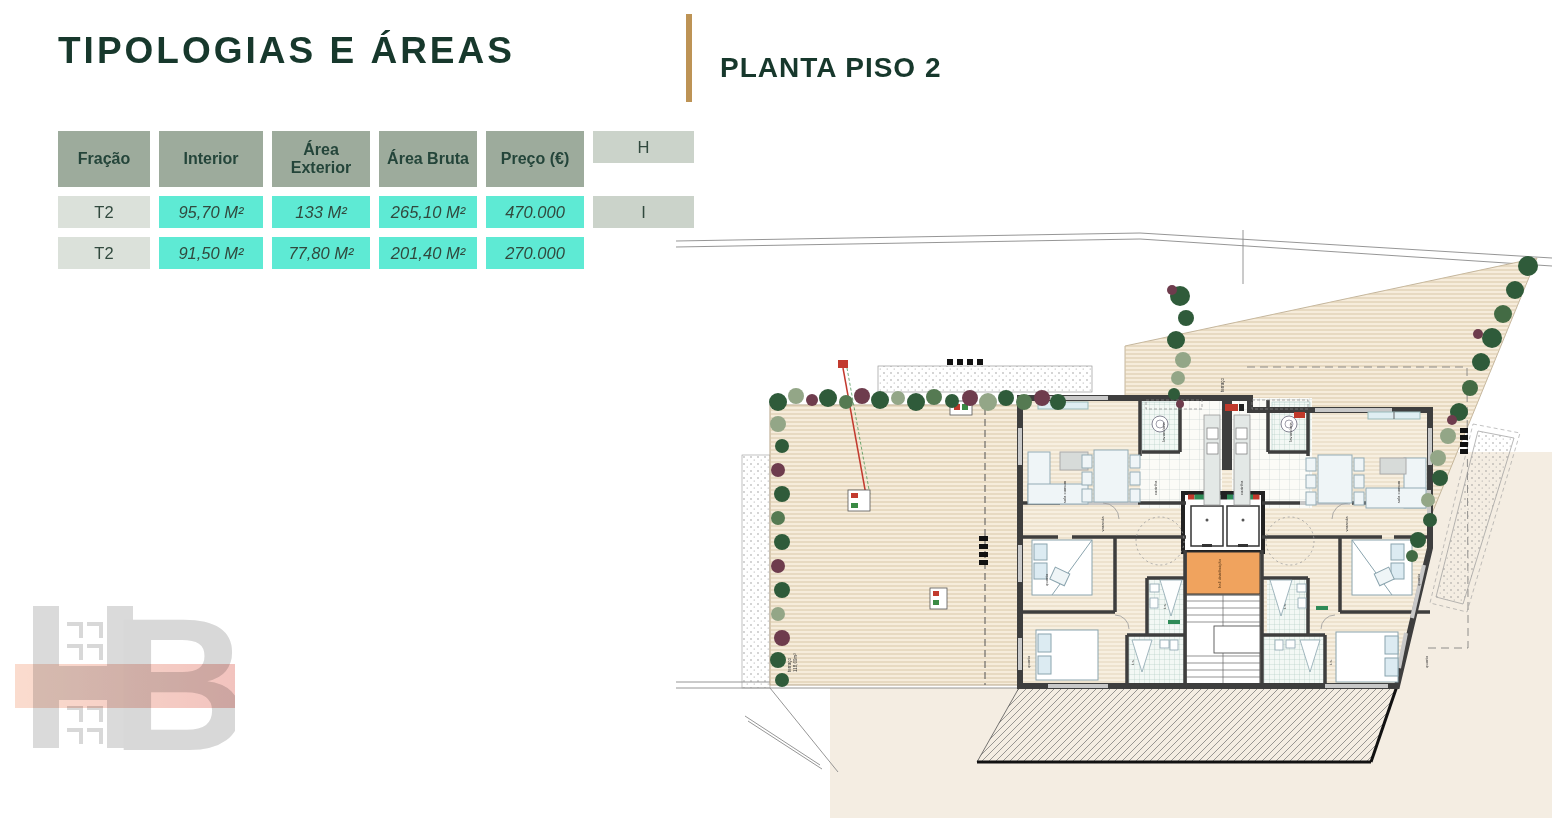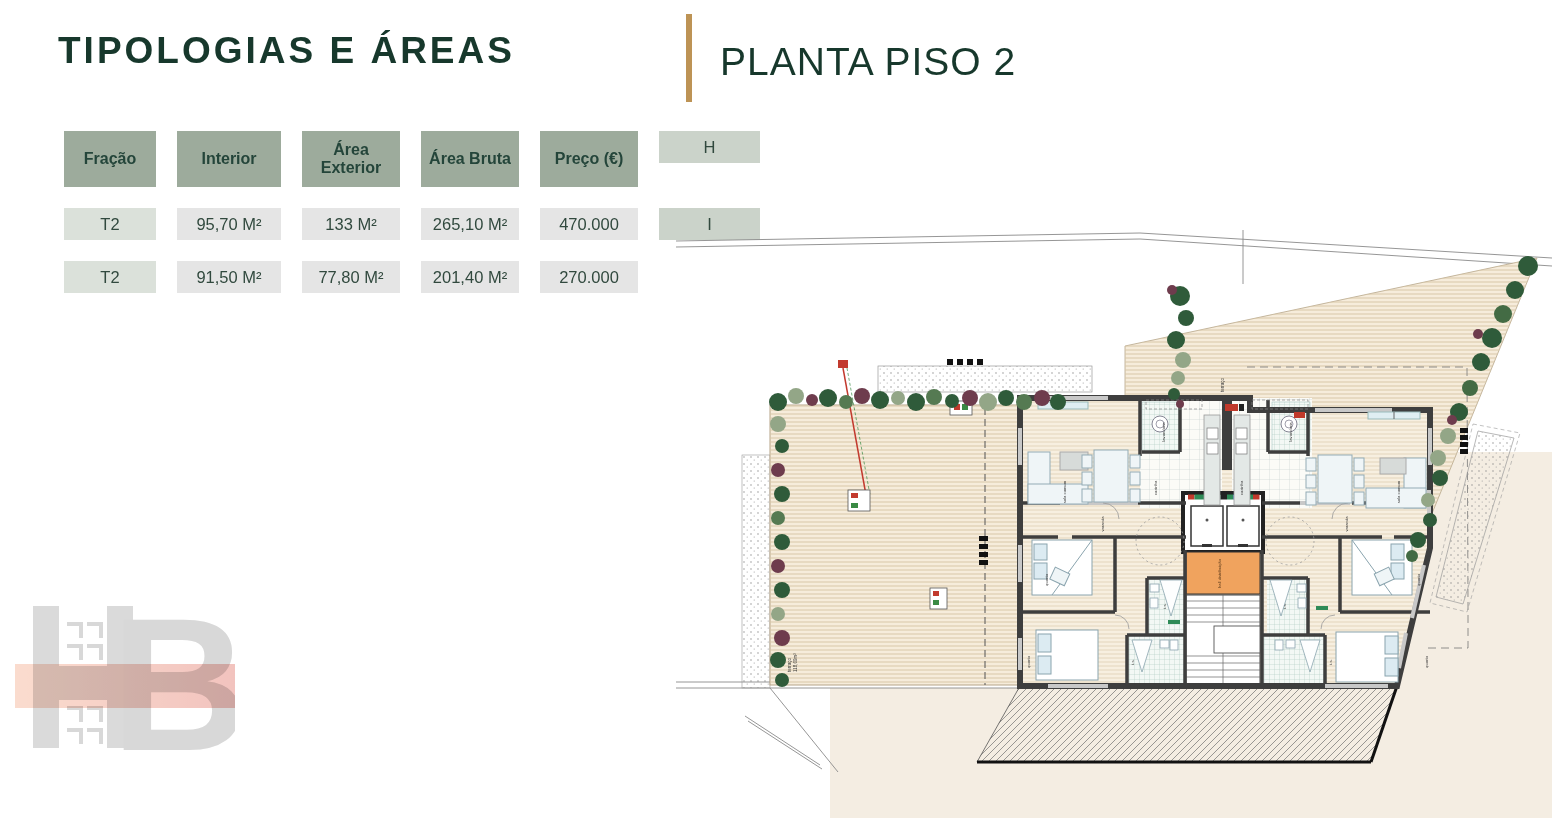--- a/index.html
+++ b/index.html
@@ -2,29 +2,29 @@
 <html><head>
 <meta charset="utf-8">
 <style>
   html,body{margin:0;padding:0;}
   body{width:1552px;height:818px;background:#ffffff;font-family:"Liberation Sans",sans-serif;position:relative;overflow:hidden;}
   .page{position:absolute;inset:0;}
 
   
   .title{position:absolute;left:58px;top:30px;font-size:37px;font-weight:700;letter-spacing:3px;color:#17382c;white-space:nowrap;}
   .divider{position:absolute;left:686px;top:14px;width:6px;height:88px;background:#bd9355;}
-  .subtitle{position:absolute;left:720px;top:40px;font-size:39px;font-weight:400;letter-spacing:1px;color:#17382c;white-space:nowrap;}
+  .subtitle{position:absolute;left:720px;top:52px;font-size:28px;font-weight:700;letter-spacing:1px;color:#17382c;white-space:nowrap;}
 
   
-  .tbl{position:absolute;left:64px;top:131px;display:grid;grid-template-columns:92px 104px 98px 98px 98px 101px;gap:21px;}
+  .tbl{position:absolute;left:58px;top:131px;display:grid;grid-template-columns:92px 104px 98px 98px 98px 101px;gap:9px;}
   .tbl .hcell{background:#9dab9c;color:#24453a;font-weight:700;font-size:16px;line-height:1.15;height:56px;display:flex;align-items:center;justify-content:center;text-align:center;padding:0 6px;}
   .tbl .dcell{height:32px;display:flex;align-items:center;justify-content:center;font-size:16.5px;color:#31493e;}
   .tbl .c0{background:#cbd3ca;}
   .tbl .c1{background:#dbe1da;text-align:center;}
-  .tbl .cv{background:#e5e5e5;}
+  .tbl .cv{background:#5eead4;font-style:italic;}
 
   
   .logo{position:absolute;left:15px;top:598px;width:220px;height:175px;}
 
   
   .plan{position:absolute;left:670px;top:225px;width:882px;height:593px;}
   .plan text{font-family:"Liberation Sans",sans-serif;}
 </style>
 </head>
 <body>

